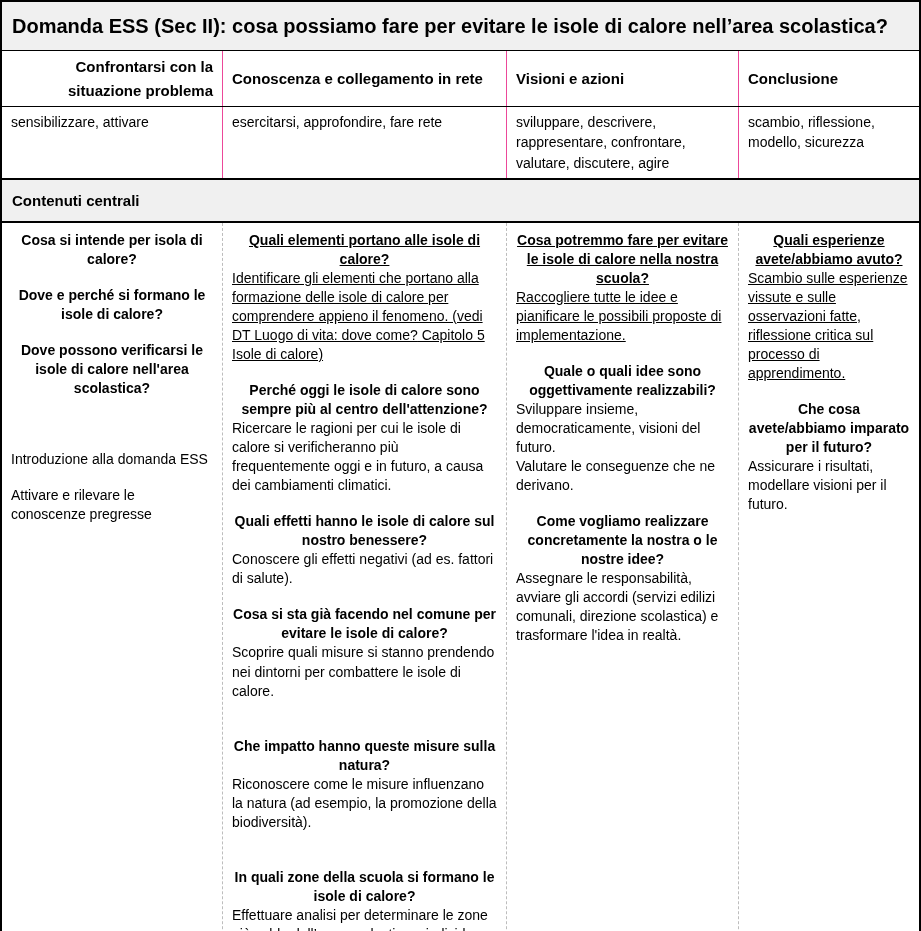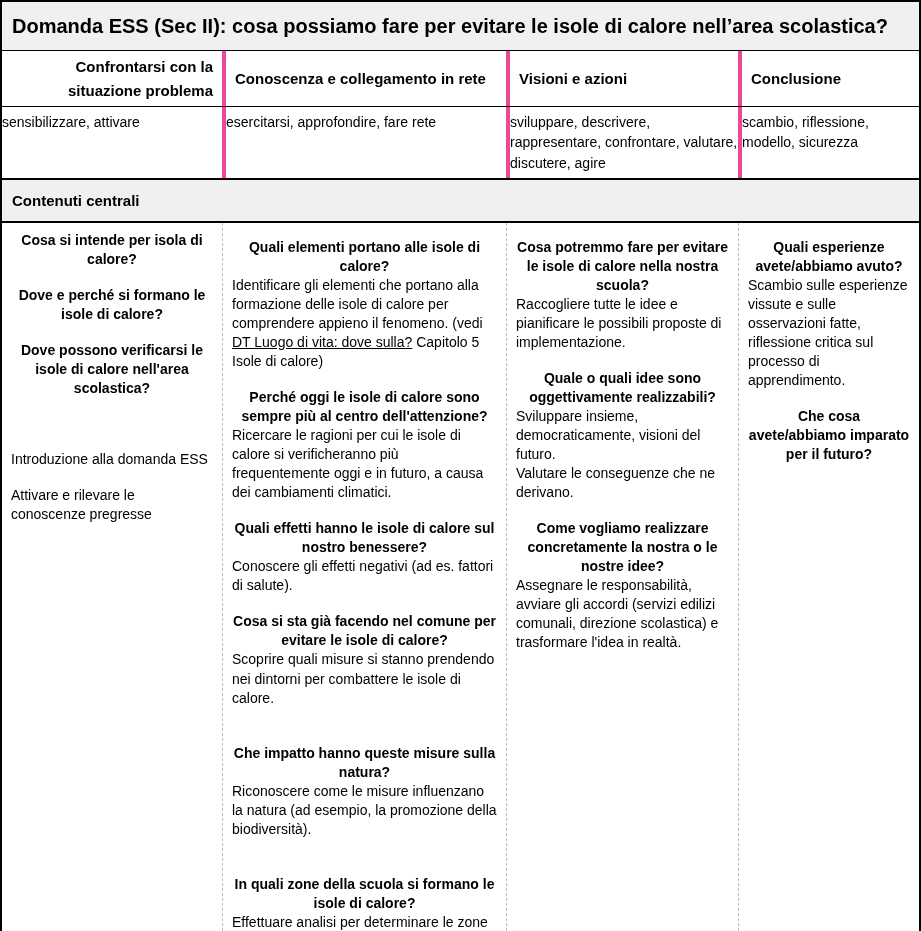--- a/index.html
+++ b/index.html
@@ -24,37 +24,37 @@
     box-sizing: border-box;
   }
   .title-row .title {
     font-weight: bold;
     font-size: 20px;
   }
   .grid {
     display: grid;
     grid-template-columns: 220px 284px 232px 181px;
   }
-  .grid > .cell:not(:first-child) { border-left: 4px solid #ec4899; }
+  .grid > .cell:not(:first-child) { border-left: 1px solid #ec4899; }
   .header-row { border-bottom: 1px solid #000000; text-align: right; }
   .header-row .cell {
     font-weight: bold;
     font-size: 15px;
     line-height: 1.55;
     padding: 4px 9px;
     min-height: 55px;
     box-sizing: border-box;
     display: flex;
     align-items: center;
   }
   .values-row { border-bottom: 2px solid #000000; }
   .values-row .cell {
     font-size: 14px;
     line-height: 1.45;
-    padding: 5px 0;
+    padding: 5px 9px;
     min-height: 62px;
     box-sizing: border-box;
   }
   .band {
     background: #f0f0f0;
     border-bottom: 2px solid #000000;
     min-height: 36px;
     box-sizing: border-box;
     display: flex;
     align-items: center;
@@ -65,21 +65,21 @@
   .content-row > .col {
     padding: 8px 9px;
     font-size: 14px;
     line-height: 1.36;
     box-sizing: border-box;
   }
   .content-row > .col:not(:first-child) { border-left: 1px dashed #bdbdbd; }
   .q { font-weight: bold; text-align: center; }
   .d { white-space: pre-line; }
   .block { margin-top: 17px; }
-  .block:first-child { margin-top: 7px; }
+  .block:first-child { margin-top: 0; text-decoration: underline; }
   .block.xgap { margin-top: 36px; }
   .qonly + .qonly { margin-top: 17px; }
   .notes { margin-top: 52px; }
   .note + .note { margin-top: 17px; }
   .u { text-decoration: underline; }
 </style>
 </head>
 <body>
 
 <div class="doc">
@@ -114,21 +114,21 @@
       <div class="q qonly">Dove possono verificarsi le isole di calore nell'area scolastica?</div>
       <div class="notes">
         <div class="note">Introduzione alla domanda ESS</div>
         <div class="note">Attivare e rilevare le conoscenze pregresse</div>
       </div>
     </div>
 
     <div class="col">
       <div class="block">
         <div class="q">Quali elementi portano alle isole di calore?</div>
-        <div class="d"><span>Identificare gli elementi che portano alla formazione delle isole di calore per comprendere appieno il fenomeno. (vedi </span><span class="u">DT Luogo di vita: dove sulla?</span><span> Capitolo 5 Isole di calore)</span></div>
+        <div class="d"><span>Identificare gli elementi che portano alla formazione delle isole di calore per comprendere appieno il fenomeno. (vedi </span><span class="u">DT Luogo di vita: dove come?</span><span> Capitolo 5 Isole di calore)</span></div>
       </div>
       <div class="block">
         <div class="q">Perché oggi le isole di calore sono sempre più al centro dell'attenzione?</div>
         <div class="d">Ricercare le ragioni per cui le isole di calore si verificheranno più frequentemente oggi e in futuro, a causa dei cambiamenti climatici.</div>
       </div>
       <div class="block">
         <div class="q">Quali effetti hanno le isole di calore sul nostro benessere?</div>
         <div class="d">Conoscere gli effetti negativi (ad es. fattori di salute).</div>
       </div>
       <div class="block">
@@ -161,17 +161,18 @@
       </div>
     </div>
 
     <div class="col">
       <div class="block">
         <div class="q">Quali esperienze avete/abbiamo avuto?</div>
         <div class="d">Scambio sulle esperienze vissute e sulle osservazioni fatte, riflessione critica sul processo di apprendimento.</div>
       </div>
       <div class="block">
         <div class="q">Che cosa avete/abbiamo imparato per il futuro?</div>
+        <div class="d">Assicurare i risultati, modellare visioni per il futuro.</div>
       </div>
     </div>
 
   </div>
 </div>
 
 </body></html>

